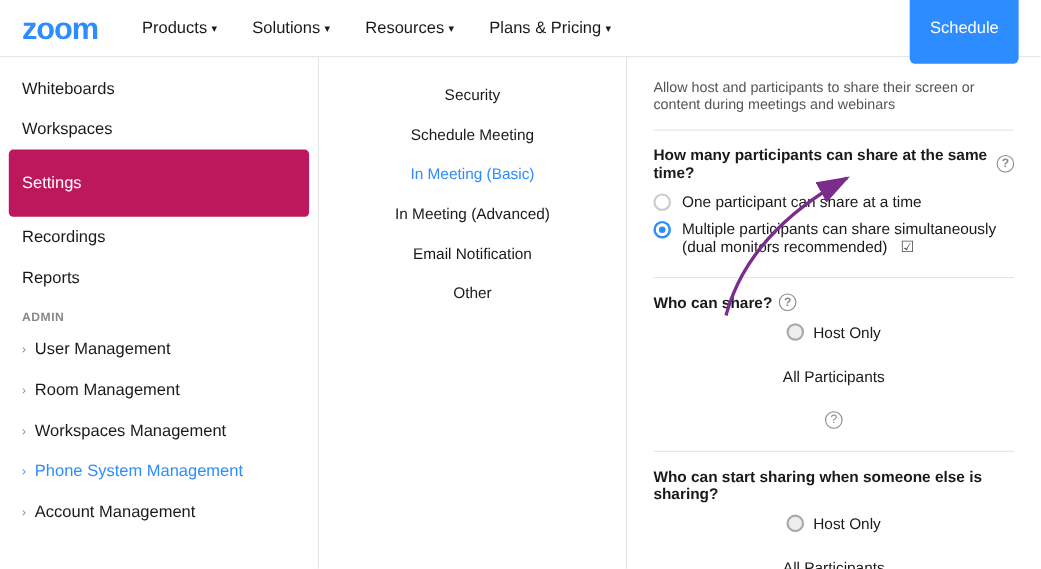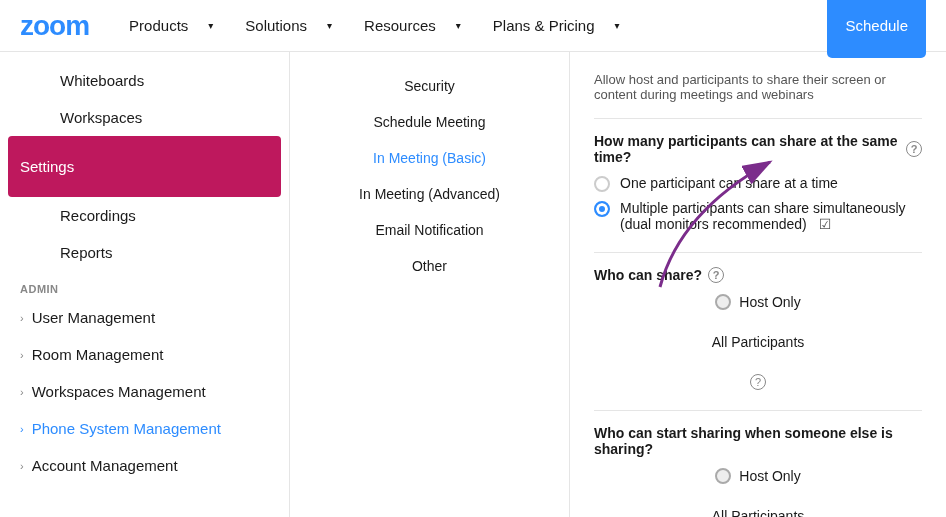--- a/index.html
+++ b/index.html
@@ -5,30 +5,30 @@
     * { margin: 0; padding: 0; box-sizing: border-box; }
     body { font-family: -apple-system, BlinkMacSystemFont, 'Segoe UI', sans-serif; font-size: 14px; color: #1a1a1a; background: #fff; width: 946px; height: 517px; overflow: hidden; }
 
     
     .top-nav {
       display: flex; align-items: center; height: 52px; padding: 0 20px;
       border-bottom: 1px solid #e5e5e5; background: #fff;
     }
     .logo { color: #2d8cff; font-size: 28px; font-weight: 700; letter-spacing: -1px; margin-right: 40px; text-align: center; }
     .nav-links { display: flex; align-items: center; gap: 32px; flex: 1; }
-    .nav-link { color: #1a1a1a; text-decoration: none; font-size: 15px; cursor: pointer; display: flex; align-items: center; gap: 20px; }
+    .nav-link { color: #1a1a1a; text-decoration: none; font-size: 15px; cursor: pointer; display: flex; align-items: center; gap: 4px; }
     .nav-link .caret { font-size: 10px; }
     .nav-schedule { margin-left: auto; background: #2d8cff; color: #fff; padding: 24px 18px; border-radius: 5px; font-size: 15px; cursor: pointer; border: none; }
 
     
     .main-layout { display: flex; height: calc(517px - 52px); }
 
     
     .sidebar { width: 290px; border-right: 1px solid #e5e5e5; overflow-y: auto; padding: 10px 0; flex-shrink: 0; }
-    .sidebar-item { padding: 10px 36px; cursor: pointer; color: #1a1a1a; font-size: 15px; margin-left: 24px; }
+    .sidebar-item { padding: 10px 20px; cursor: pointer; color: #1a1a1a; font-size: 15px; }
     .sidebar-item.active { background: #be185d; color: #fff; border-radius: 4px; margin: 0 8px; padding: 22px 12px; }
     .sidebar-section-label { padding: 12px 20px 4px; font-size: 11px; font-weight: 600; color: #888; letter-spacing: 0.5px; }
     .sidebar-expandable { display: flex; align-items: center; gap: 8px; padding: 10px 20px; cursor: pointer; color: #1a1a1a; font-size: 15px; }
     .sidebar-expandable.blue { color: #2d8cff; }
     .expand-icon { font-size: 11px; color: #888; }
     .expand-icon.blue { color: #2d8cff; }
 
     
     .middle-col { width: 280px; border-right: 1px solid #e5e5e5; padding: 16px 0; flex-shrink: 0; }
     .mid-item { padding: 10px 20px; cursor: pointer; color: #1a1a1a; font-size: 14px; text-align: center; }

